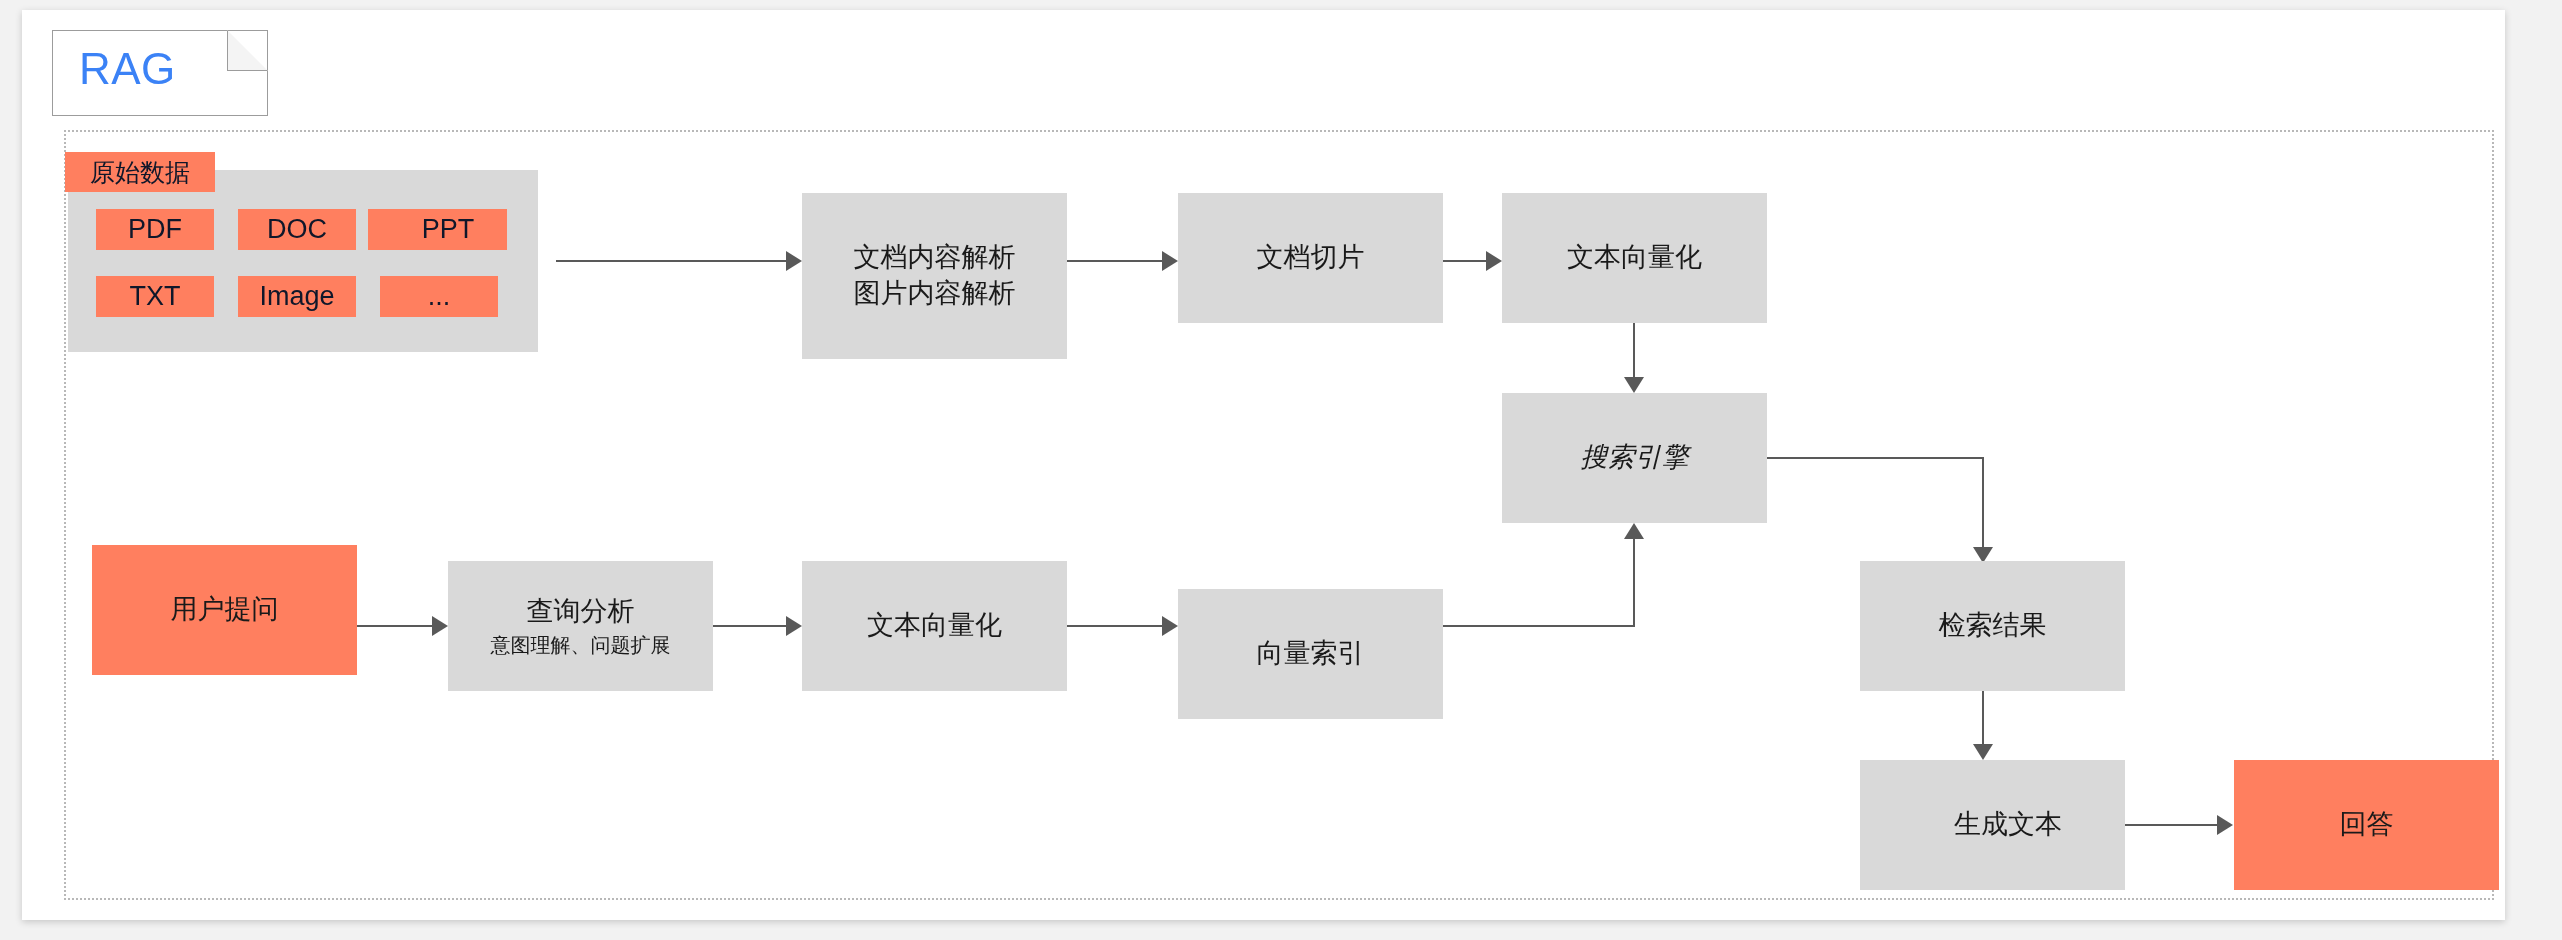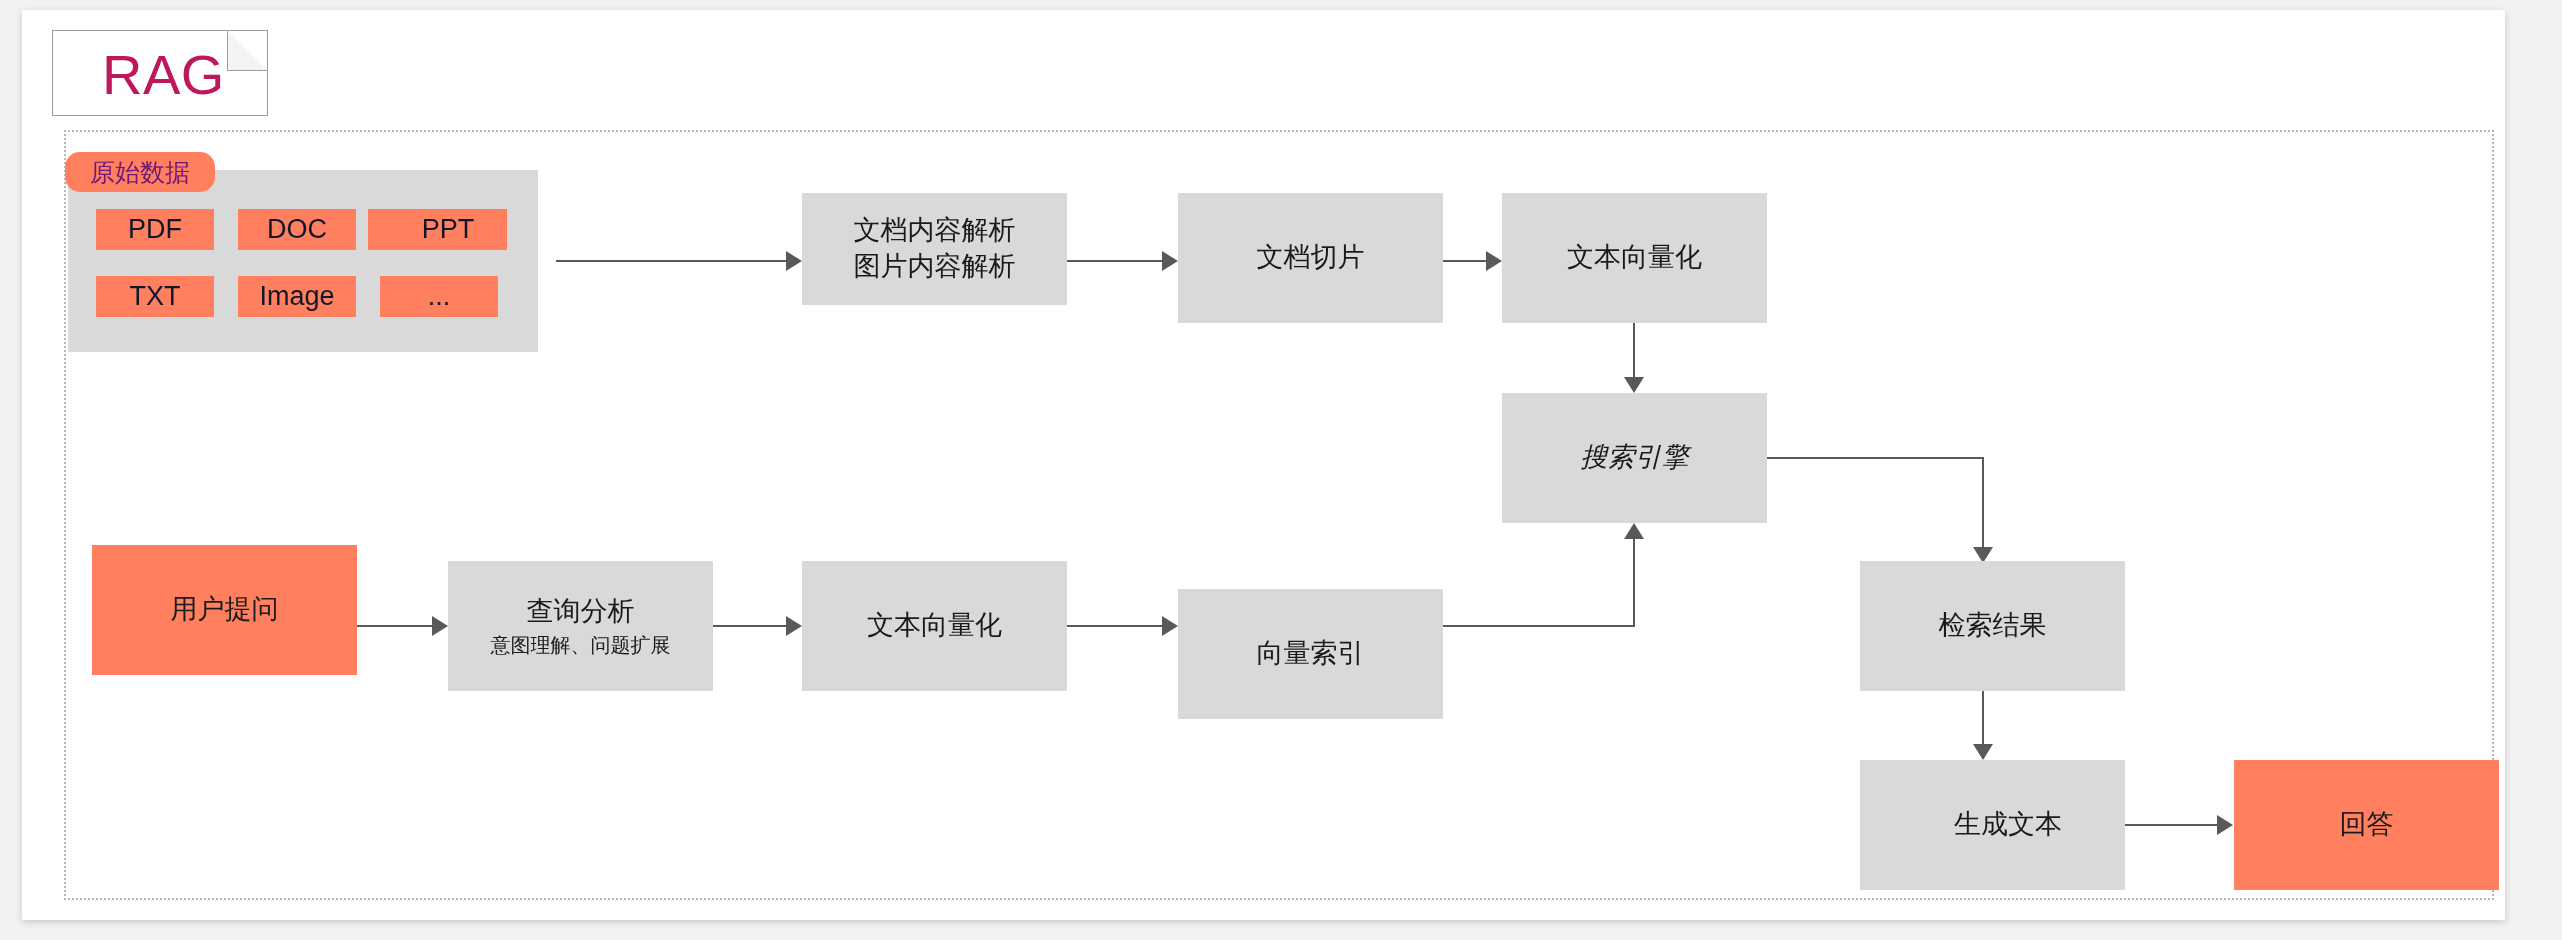--- a/index.html
+++ b/index.html
@@ -7,33 +7,33 @@
   .stage{position:relative;width:2562px;height:940px;background:#f2f2f2;overflow:hidden;}
   .page{position:absolute;left:22px;top:10px;width:2483px;height:910px;background:#ffffff;
         box-shadow:0 2px 7px rgba(0,0,0,0.18);}
   .dotted{position:absolute;left:42px;top:120px;width:2430px;height:770px;
           border:2px dotted #b8b8b8;box-sizing:border-box;}
   .note{position:absolute;left:30px;top:20px;width:216px;height:86px;background:#ffffff;
         border:1px solid #9c9c9c;box-sizing:border-box;}
   .note-fold{position:absolute;right:-1px;top:-1px;width:40px;height:40px;
              background:#f4f4f4;border-left:1px solid #9c9c9c;border-bottom:1px solid #9c9c9c;
              clip-path:polygon(0 0,100% 100%,0 100%);}
-  .note-label{position:absolute;left:26px;top:16px;font-size:56px;color:#be185d;
-              letter-spacing:0.5px;line-height:1;margin-left:23px;}
+  .note-label{position:absolute;left:26px;top:16px;font-size:44px;color:#3b82f6;
+              letter-spacing:0.5px;line-height:1;}
   .box{position:absolute;background:#d9d9d9;display:flex;flex-direction:column;
        align-items:center;justify-content:center;color:#1a1a1a;text-align:center;
        box-sizing:border-box;}
   .box .t{font-size:27px;line-height:1.32;white-space:pre-line;}
   .box .sub{font-size:20px;line-height:1.3;margin-top:2px;}
   .orange{background:#ff7f5f;}
   .chip{position:absolute;background:#ff7f5f;display:flex;align-items:center;
         justify-content:center;font-size:27px;color:#0f172a;}
   .grp{position:absolute;background:#d9d9d9;}
   .tag{position:absolute;background:#ff7f5f;display:flex;align-items:center;
-       justify-content:center;font-size:25px;color:#701a75;border-radius:15px;}
+       justify-content:center;font-size:25px;color:#0f172a;}
   .ln{position:absolute;background:#595959;}
   .hln{height:2px;}
   .vln{width:2px;}
   .ar{position:absolute;width:0;height:0;}
   .ar-r{border-top:10px solid transparent;border-bottom:10px solid transparent;border-left:16px solid #595959;}
   .ar-d{border-left:10px solid transparent;border-right:10px solid transparent;border-top:16px solid #595959;}
   .ar-u{border-left:10px solid transparent;border-right:10px solid transparent;border-bottom:16px solid #595959;}
 </style>
 </head>
 <body>
@@ -54,21 +54,21 @@
     <div class="chip" style="left:74px;top:199px;width:118px;height:41px;">PDF</div>
     <div class="chip" style="left:216px;top:199px;width:118px;height:41px;">DOC</div>
     <div class="chip" style="left:346px;top:199px;width:118px;height:41px;padding-left:21px;">PPT</div>
     <div class="chip" style="left:74px;top:266px;width:118px;height:41px;">TXT</div>
     <div class="chip" style="left:216px;top:266px;width:118px;height:41px;">Image</div>
     <div class="chip" style="left:358px;top:266px;width:118px;height:41px;">...</div>
 
     <div class="ln hln" style="left:534px;top:250px;width:230px;"></div>
     <div class="ar ar-r" style="left:764px;top:241px;"></div>
 
-    <div class="box" style="left:780px;top:183px;width:265px;height:112px;">
+    <div class="box" style="left:780px;top:183px;width:265px;height:166px;">
       <div class="t">文档内容解析
 图片内容解析</div>
     </div>
 
     <div class="ln hln" style="left:1045px;top:250px;width:95px;"></div>
     <div class="ar ar-r" style="left:1140px;top:241px;"></div>
 
     <div class="box" style="left:1156px;top:183px;width:265px;height:130px;">
       <div class="t">文档切片</div>
     </div>

